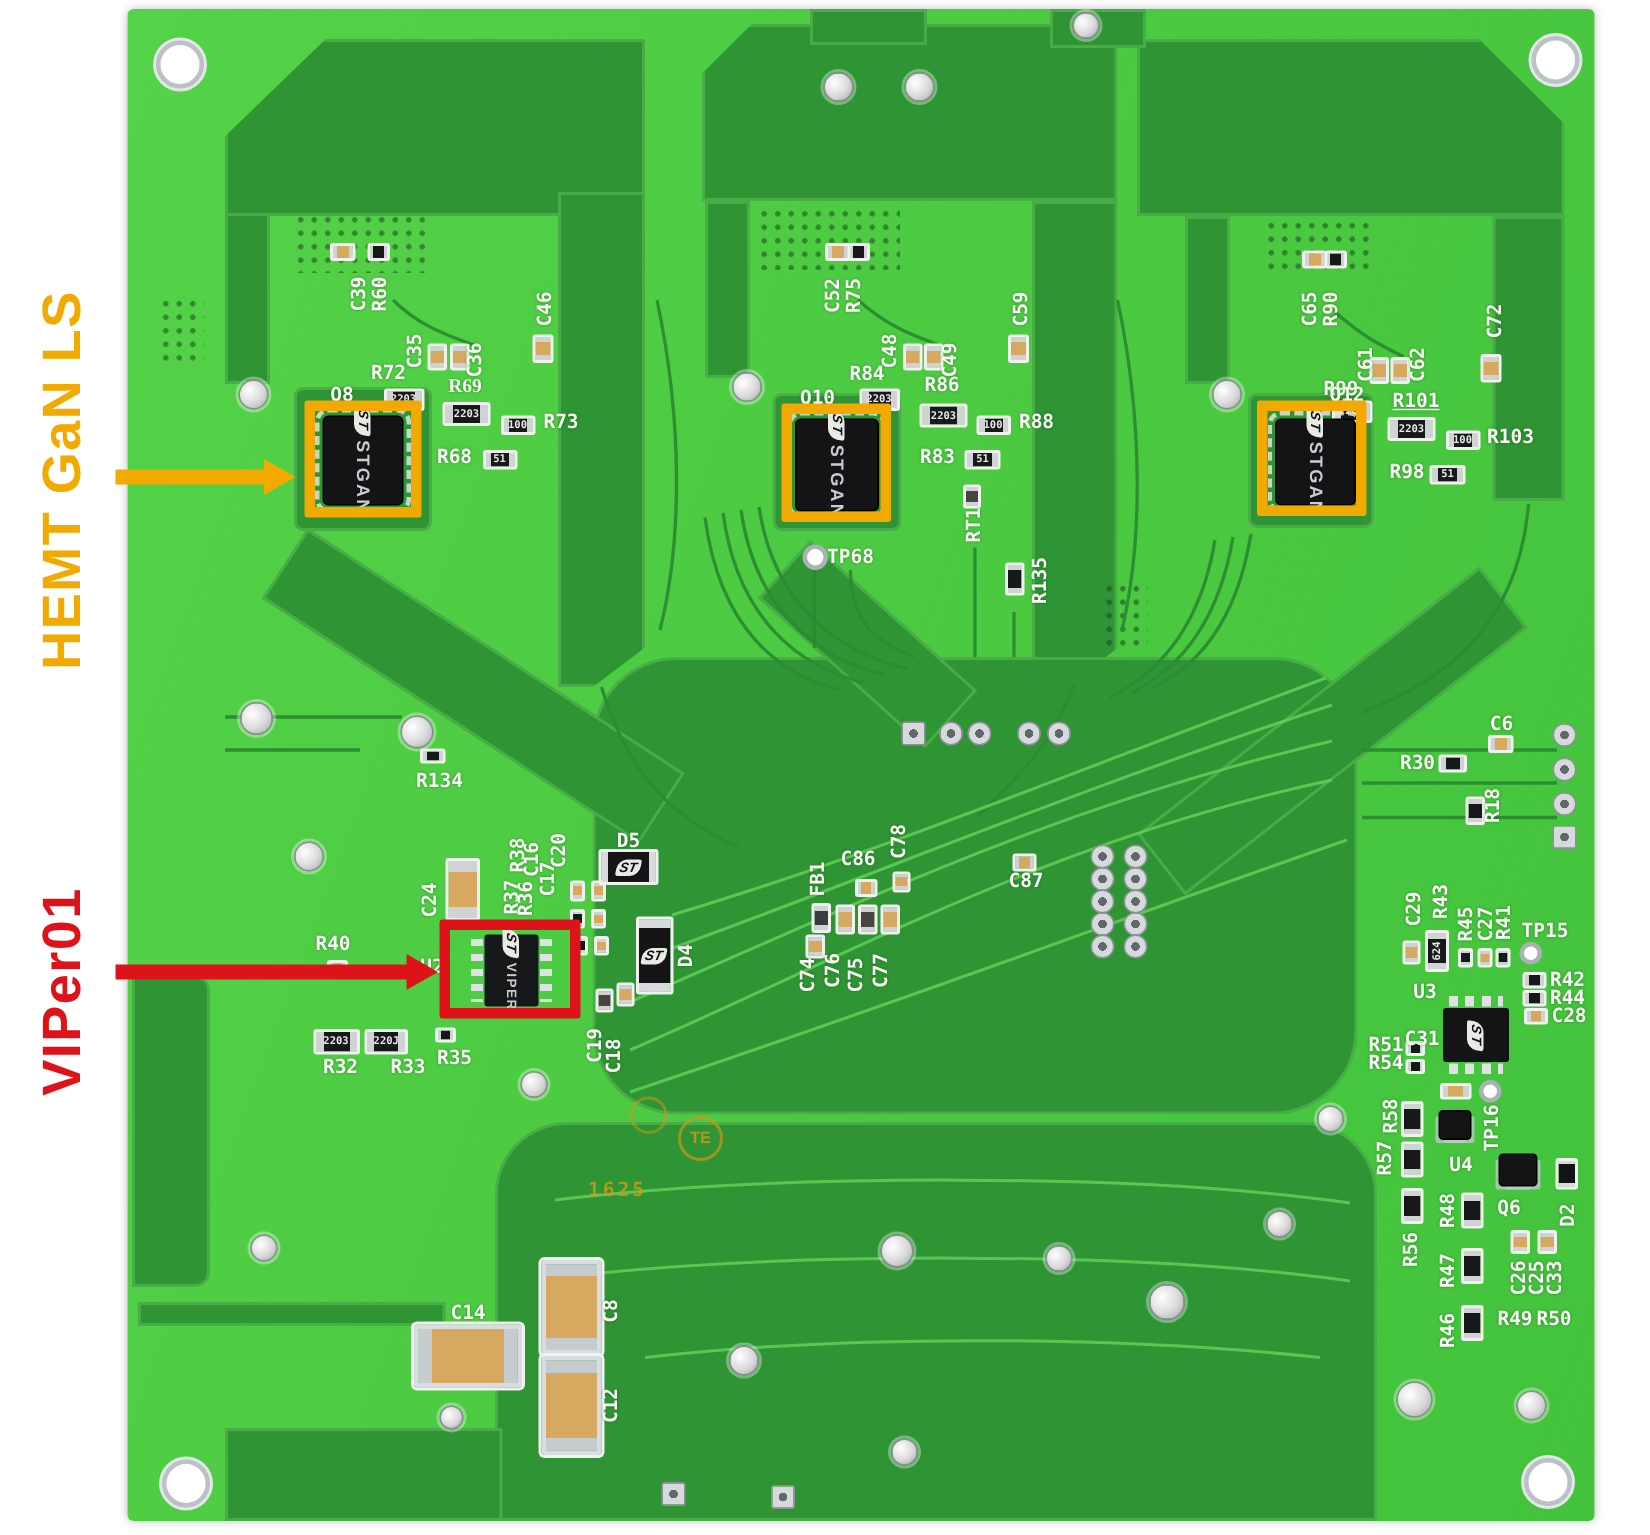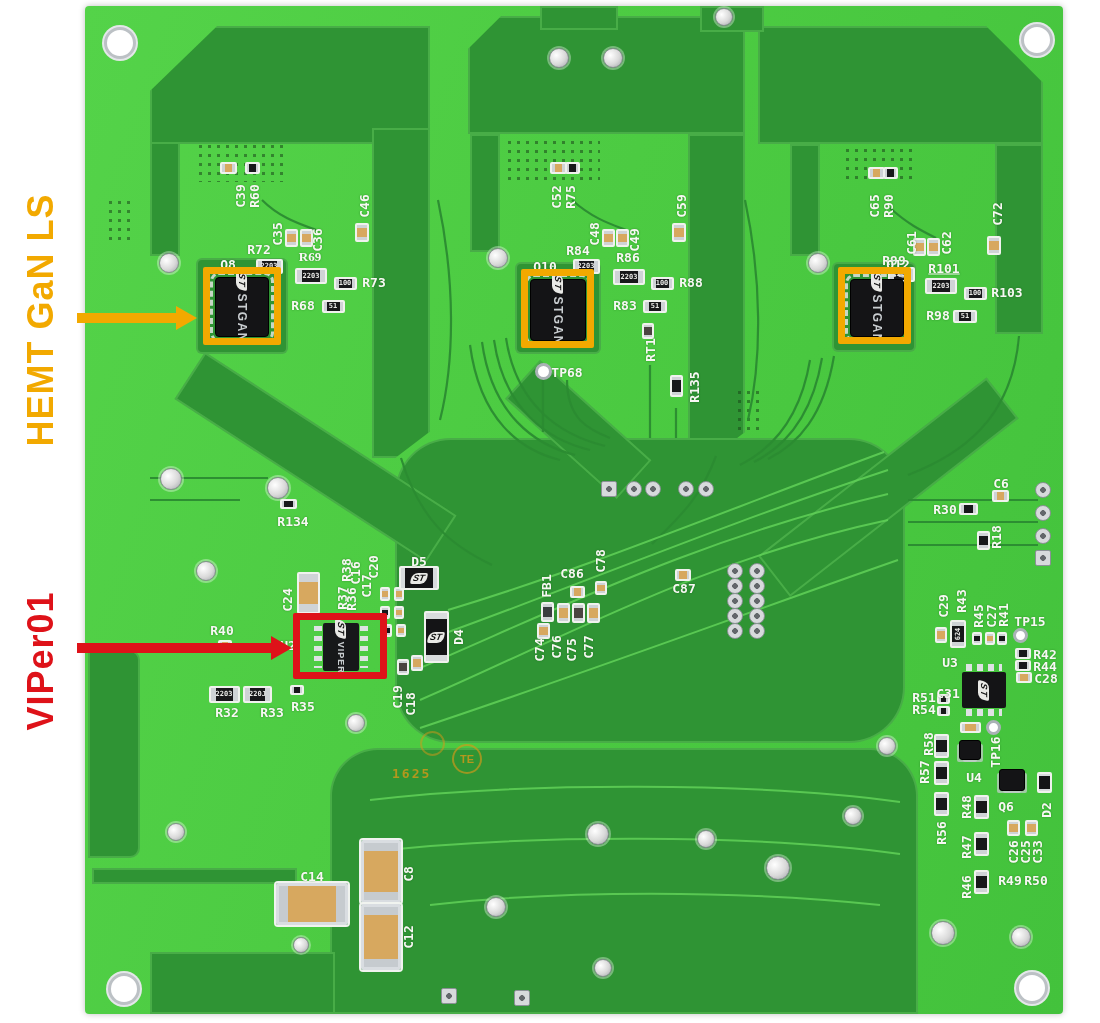--- a/index.html
+++ b/index.html
@@ -98,21 +98,21 @@
   #hemt-label{left:41px;top:320px;color:var(--orange,#F2A900);}
   #viper-label{left:41px;top:661px;color:var(--red,#DE1219);}
   .arrow{position:absolute;z-index:50;height:10px;}
   .arrow .head{position:absolute;right:-20px;top:-7px;width:0;height:0;
     border-top:12px solid transparent;border-bottom:12px solid transparent;border-left:21px solid;}
   #hemt-arrow{left:77px;top:313px;width:100px;background:var(--orange,#F2A900);color:var(--orange,#F2A900);}
   #viper-arrow{left:77px;top:643px;width:195px;background:var(--red,#DE1219);color:var(--red,#DE1219);}
   .arrow .head{border-left-color:currentColor;}
   
   .bmark{position:absolute;z-index:26;color:rgba(214,152,24,.8);}
-  #mark-datecode{left:392px;top:766px;font:bold 13px "DejaVu Sans Mono",monospace;letter-spacing:2px;}
+  #mark-datecode{left:392px;top:786px;font:bold 13px "DejaVu Sans Mono",monospace;letter-spacing:2px;}
   #mark-te{left:452px;top:744px;width:26px;height:26px;border:2px solid rgba(214,152,24,.65);border-radius:50%;
     display:flex;align-items:center;justify-content:center;font:bold 11px "Liberation Sans",sans-serif;}
   #mark-pb{left:420px;top:731px;width:21px;height:21px;border:2px solid rgba(214,152,24,.5);border-radius:50%;}
 </style>
 </head>
 <body>
 
 <div class="stage">
   <div class="board-bg"></div>
 

